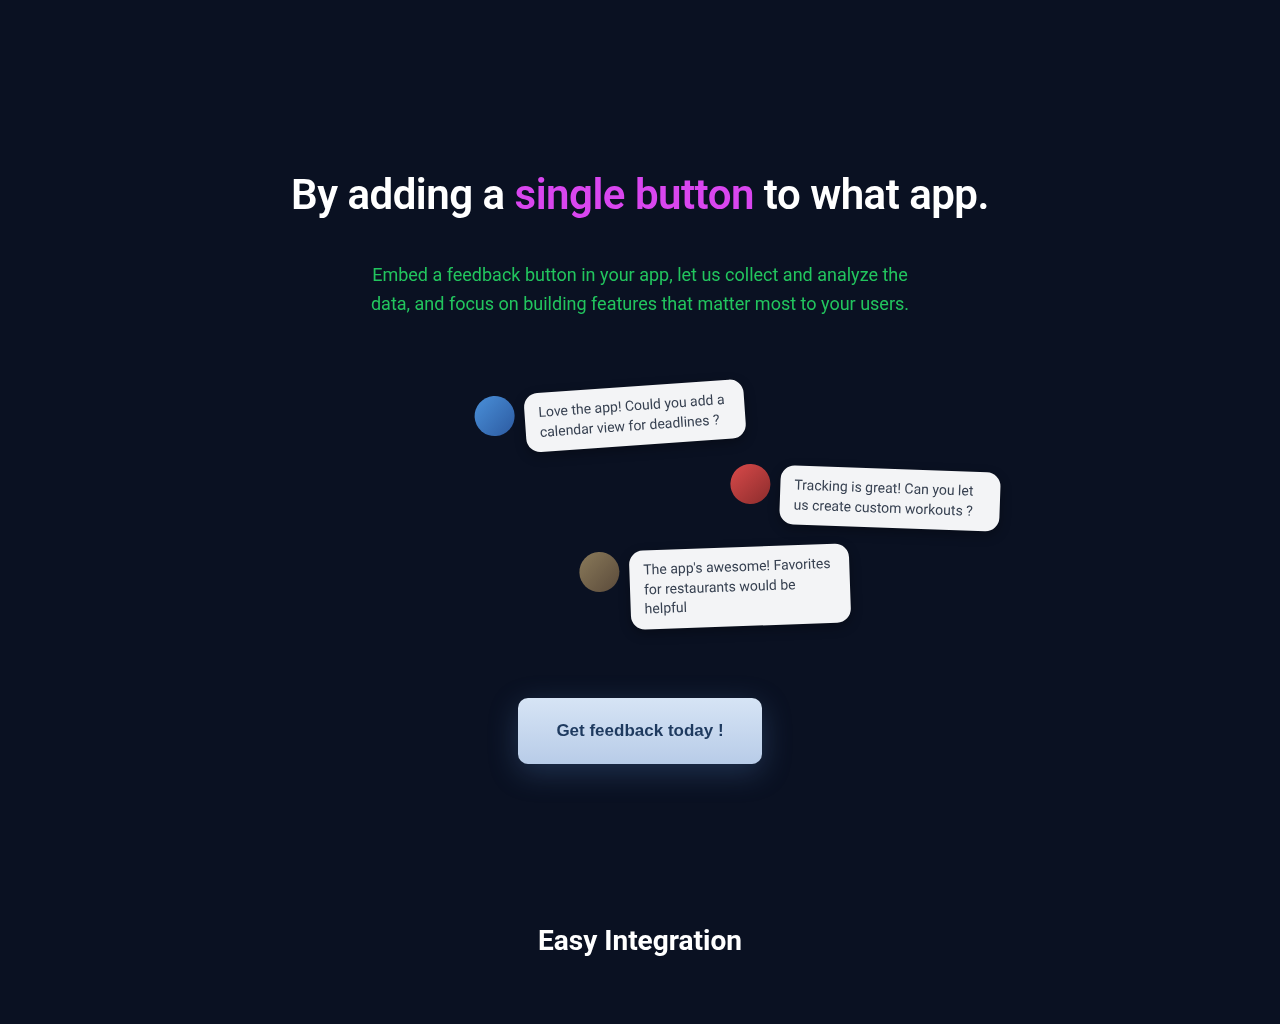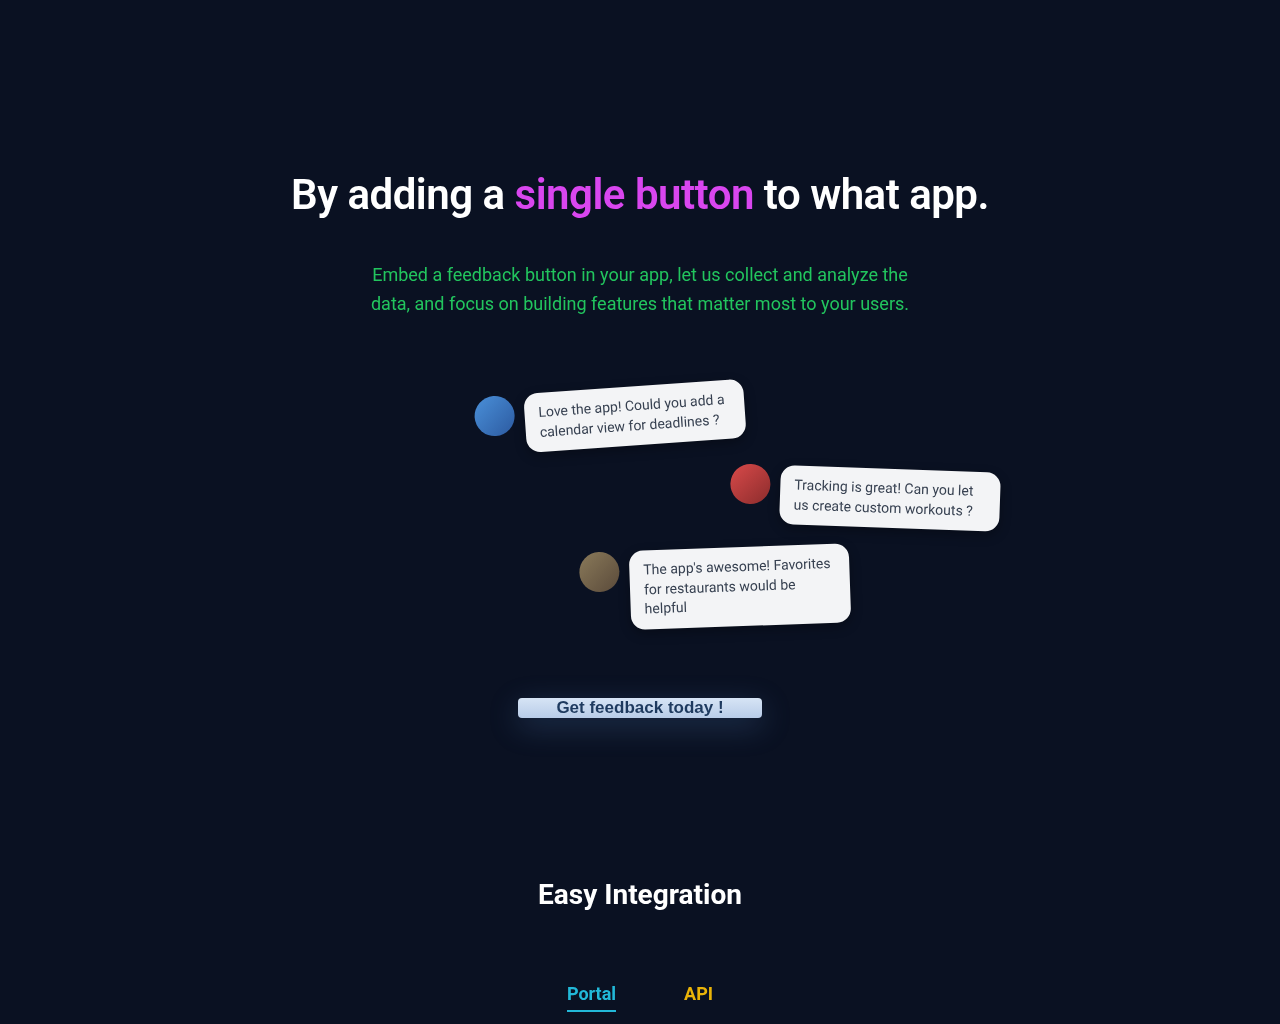--- a/index.html
+++ b/index.html
@@ -103,22 +103,22 @@
       margin-top: 90px;
       text-align: center;
     }
     
     .cta-button {
       display: inline-block;
       background: linear-gradient(180deg, #d6e4f5, #b8cce8);
       color: #1e3a5f;
       font-size: 17px;
       font-weight: 700;
-      padding: 0 38px;
-      border-radius: 4px;
+      padding: 23px 38px;
+      border-radius: 10px;
       border: none;
       cursor: pointer;
       box-shadow: 0 8px 30px rgba(100,150,220,0.25);
     }
     
     .section-title {
       margin-top: 160px;
       text-align: center;
       font-size: 28px;
       font-weight: 700;

